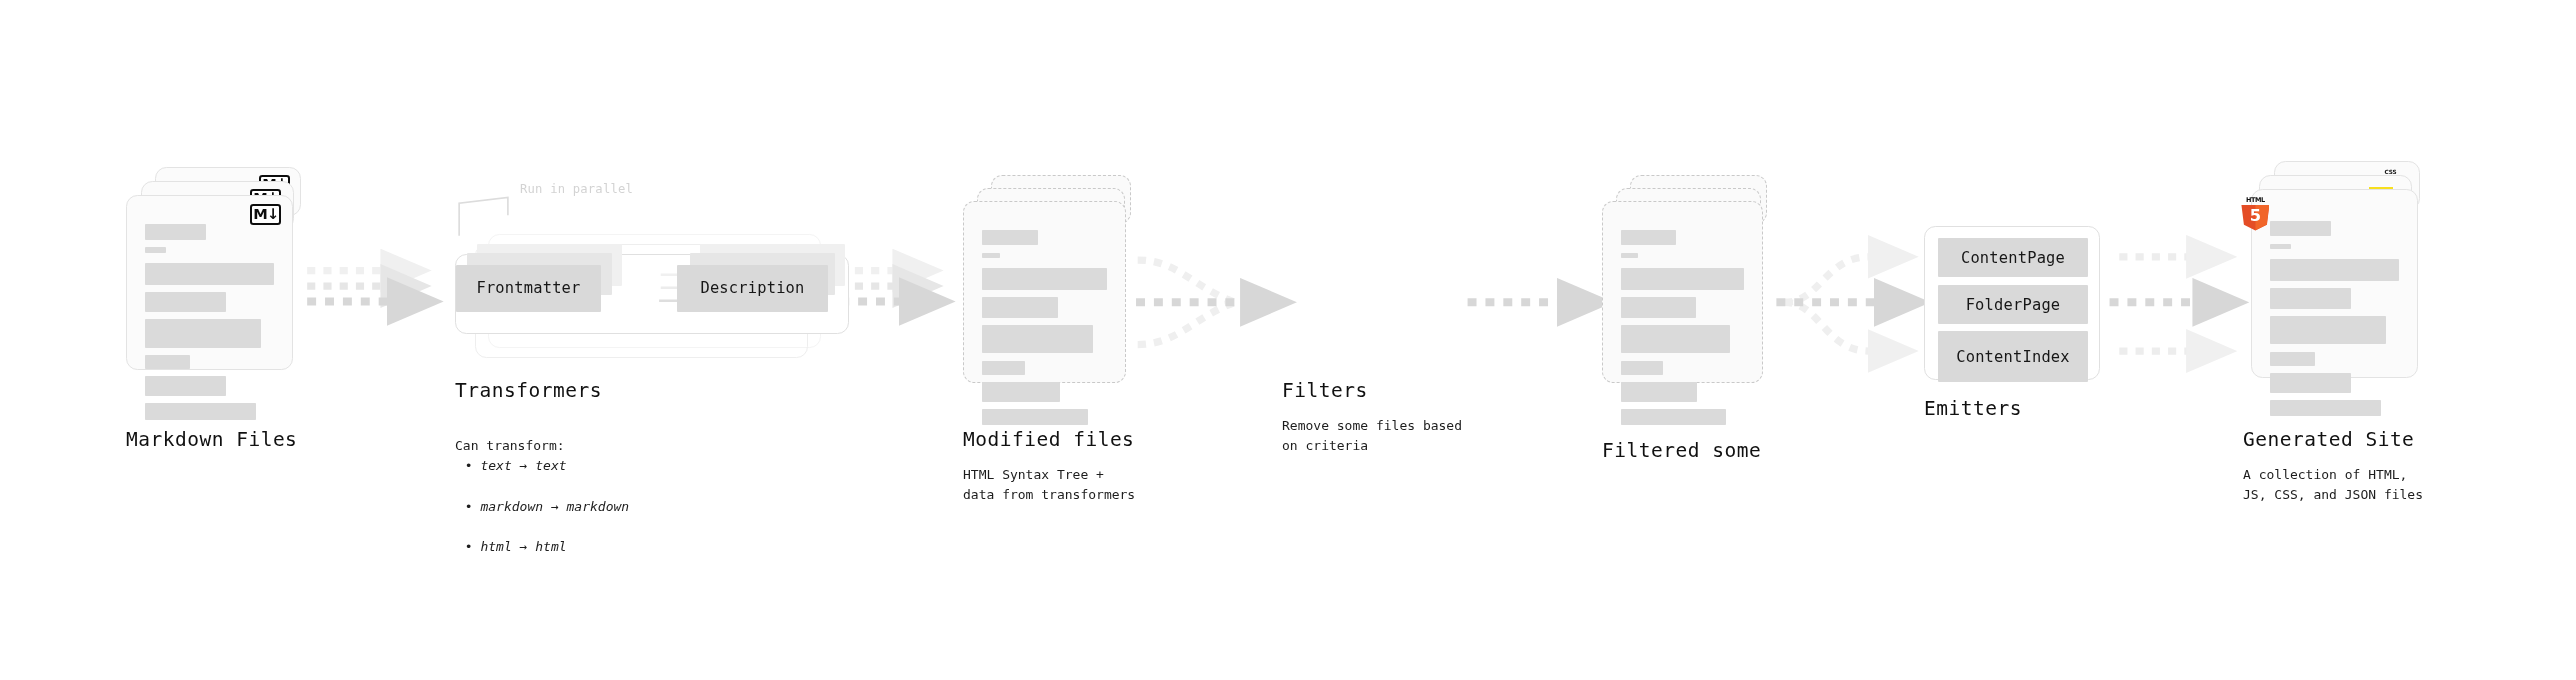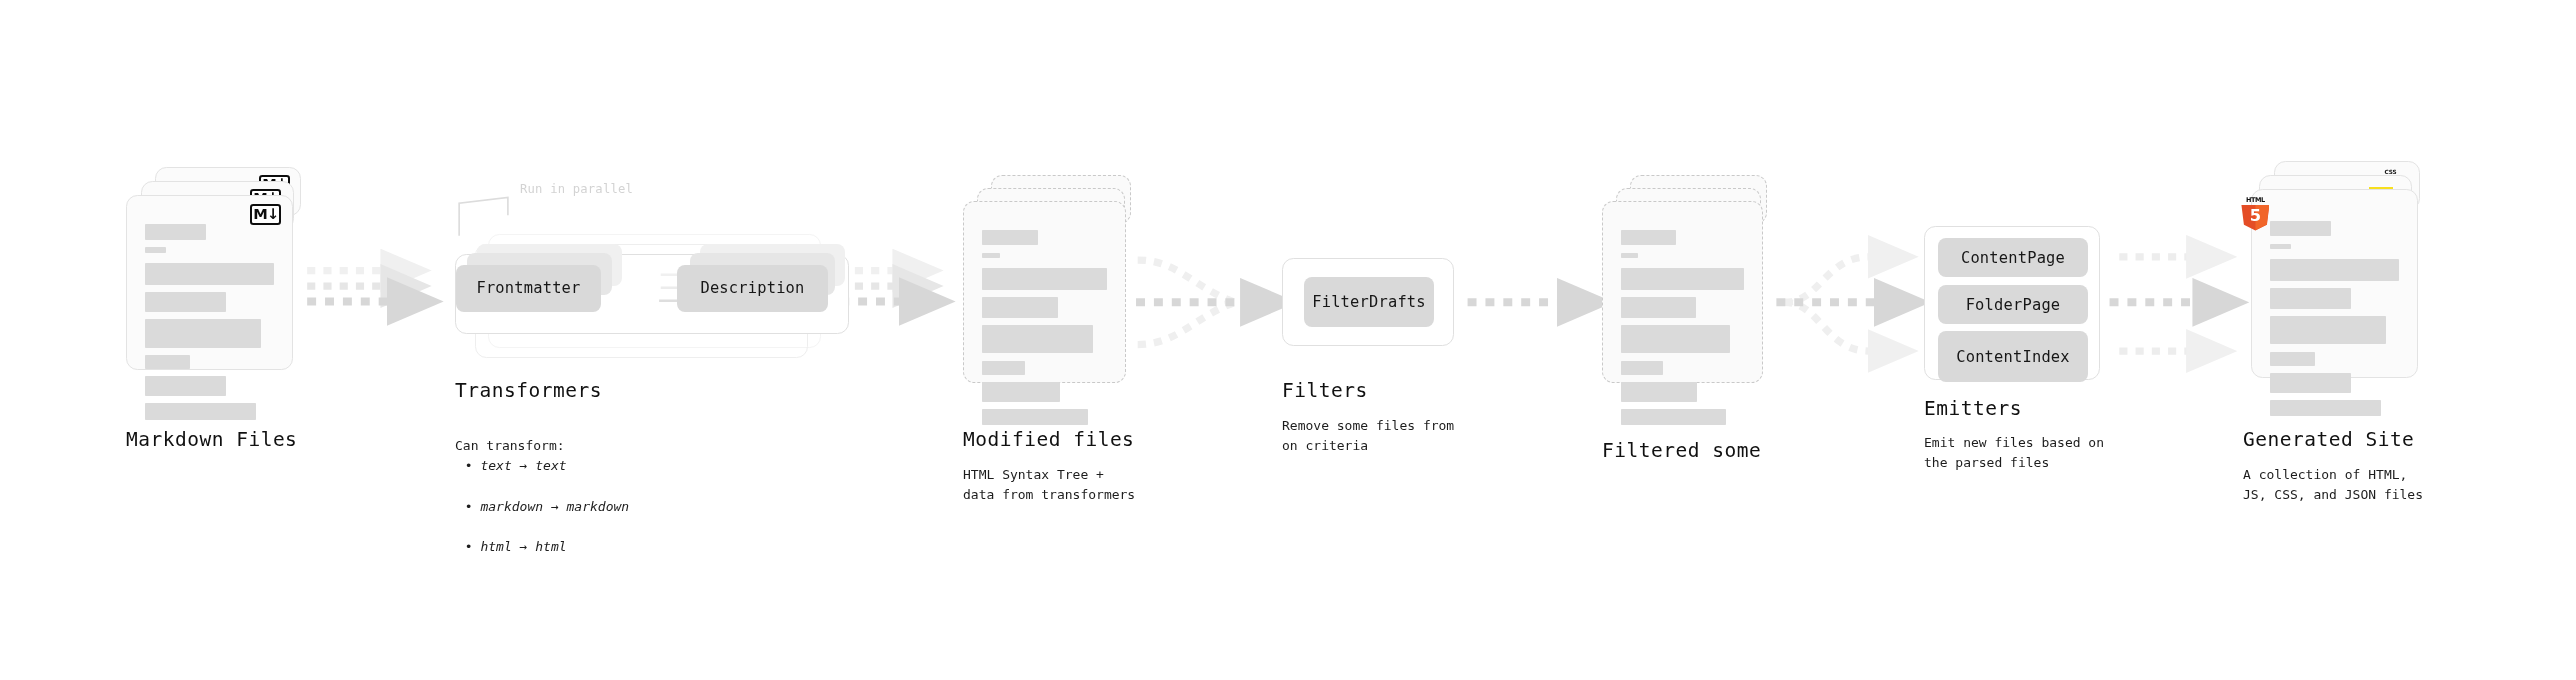--- a/index.html
+++ b/index.html
@@ -73,21 +73,21 @@
 
   
   .procbox{
     position:absolute;box-sizing:border-box;
     background:#ffffff;border:1.6px solid #e0e0e0;border-radius:11.4px;
   }
   .procbox.ghost1{border-color:#eeeeee;background:transparent;}
   .procbox.ghost2{border-color:#f4f4f4;background:transparent;}
   .chip{
     position:absolute;box-sizing:border-box;
-    background:#d9d9d9;border-radius:8px;
+    background:#d9d9d9;border-radius:1px;
     display:flex;align-items:center;justify-content:center;
     font-size:15.4px;color:#171717;letter-spacing:0.2px;white-space:nowrap;
   }
   .chip.g1{background:#e6e6e6;}
   .chip.g2{background:#f0f0f0;}
 
   
   .title{
     position:absolute;font-size:19.5px;letter-spacing:0.5px;color:#111;
     white-space:nowrap;
@@ -235,27 +235,22 @@
         <div class="row" style="width:34%;height:14px;"></div>
         <div class="row" style="width:62%;height:19.5px;"></div>
         <div class="row" style="width:85%;height:16.3px;"></div>
       </div>
     </div>
   </div>
   <div class="title" style="left:963px;top:428px;">Modified files</div>
   <div class="sub" style="left:963px;top:465px;">HTML Syntax Tree +
 data from transformers</div>
 
-  <div class="procbox" style="left:1282px;top:258px;width:172px;height:88px;">
-    <div class="chip" style="left:21px;top:18px;width:130px;height:50px;">
-      <span>FilterDrafts</span>
-    </div>
-  </div>
   <div class="title" style="left:1282px;top:379px;">Filters</div>
-  <div class="sub" style="left:1282px;top:416px;">Remove some files from
+  <div class="sub" style="left:1282px;top:416px;">Remove some files based
 on criteria</div>
 
   <div class="filestack" style="left:1602px;top:175px;">
     <div class="card dashed" style="left:28px;top:0px;width:137px;height:49px;"></div>
     <div class="card dashed" style="left:14px;top:13px;width:145px;height:49px;"></div>
     <div class="card dashed" style="left:0px;top:26px;width:161px;height:182px;">
       <div class="card-rows">
         <div class="row" style="width:45%;height:15.4px;"></div>
         <div class="row" style="width:14%;height:5.7px;margin-bottom:9.8px;"></div>
         <div class="row" style="width:100%;height:22px;"></div>
@@ -274,22 +269,20 @@
       <span>ContentPage</span>
     </div>
     <div class="chip" style="left:13px;top:58px;width:150px;height:39px;">
       <span>FolderPage</span>
     </div>
     <div class="chip" style="left:13px;top:104px;width:150px;height:51px;">
       <span>ContentIndex</span>
     </div>
   </div>
   <div class="title" style="left:1924px;top:397px;">Emitters</div>
-  <div class="sub" style="left:1924px;top:433px;">Emit new files based on
-the parsed files</div>
 
   <div class="filestack" style="left:2243px;top:161px;">
     <div class="card back1" style="left:31px;top:0px;width:146px;height:49px;">
       <div class="badge css-badge" style="right:19.5px;top:14px;">
         <span class="t">CSS</span>
       </div>
     </div>
     <div class="card back1" style="left:16.3px;top:14px;width:153px;height:49px;">
       <div class="badge js-badge" style="right:18px;top:11.4px;"></div>
     </div>

